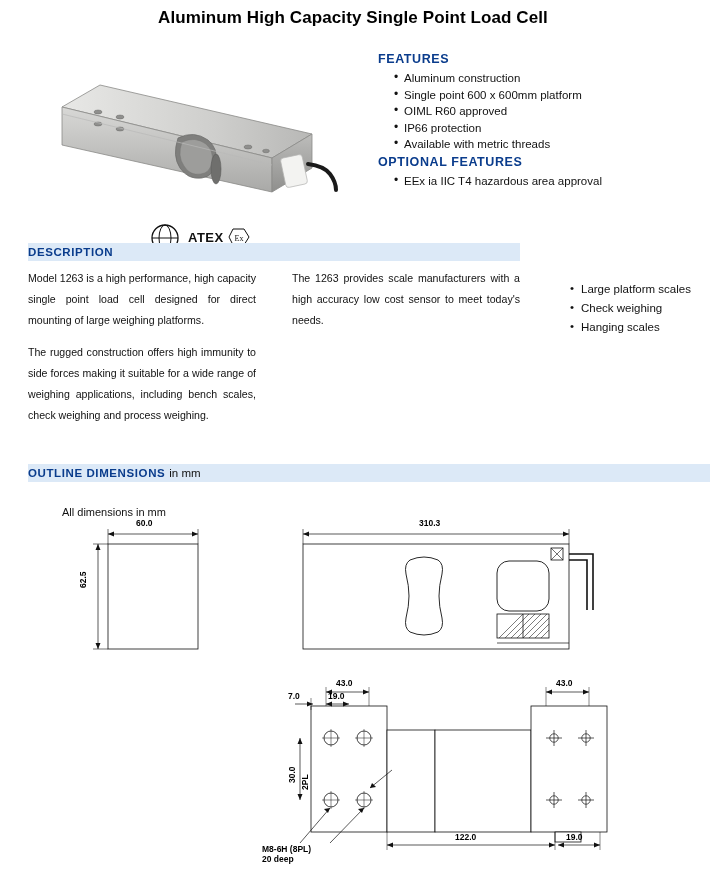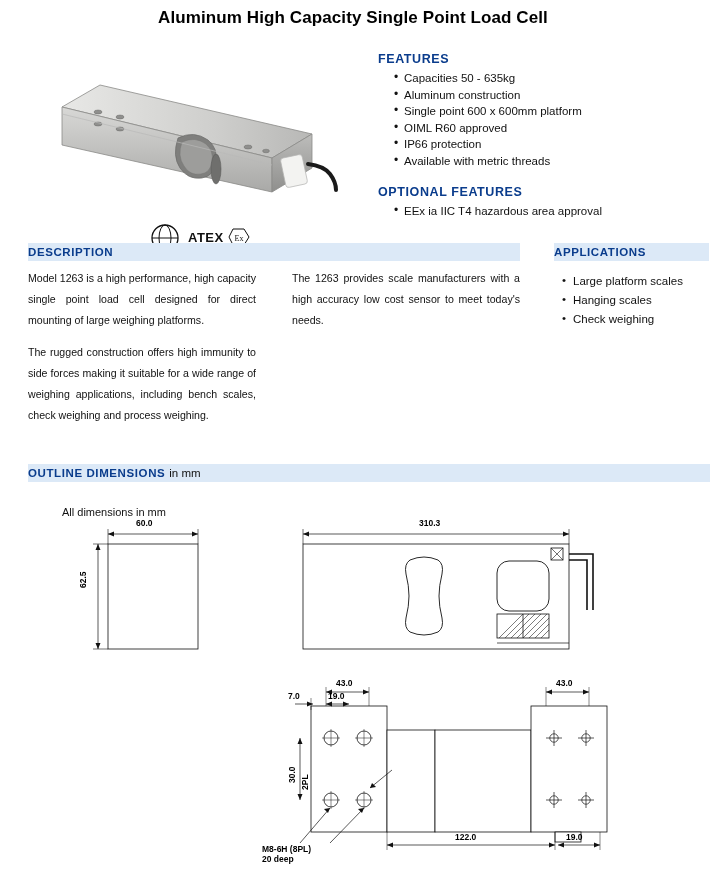--- a/index.html
+++ b/index.html
@@ -58,21 +58,21 @@
     padding-left: 10px;
     color: #111;
   }
   ul.feat li:before {
     content: "\2022";
     position: absolute;
     left: 0; top: -1px;
     font-size: 12px;
     color: #111;
   }
-  .opt-head { margin-top: 16px; }
+  .opt-head { margin-top: 2px; }
 
   
   .bar {
     background: #dce9f7;
     height: 18px;
     position: absolute;
     display: flex;
     align-items: center;
   }
   .bar .bar-title {
@@ -104,21 +104,21 @@
     text-align: justify;
     color: #111;
   }
   .col.right { margin-left: 36px; }
   .col p { margin: 0 0 11px 0; }
 
   .apps {
     position: absolute;
     left: 556px; top: 268px; width: 160px;
   }
-  .apps ul { margin:4px; padding:0; list-style:none; }
+  .apps ul { margin:12px; padding:0; list-style:none; }
   .apps li {
     font-size: 11.5px;
     line-height: 19px;
     position: relative;
     padding-left: 13px;
   }
   .apps li:before {
     content: "\2022";
     position: absolute; left: 2px; top: -1px;
   }
@@ -226,57 +226,53 @@
       <div class="atex">ATEX</div>
       <svg style="position:absolute; left:188px; top:176px;" width="22" height="18" viewBox="0 0 22 18">
         <polygon points="5,1 16,1 21,9 16,17 5,17 1,9" fill="none" stroke="#111" stroke-width="1"></polygon>
         <text x="11" y="12.5" font-size="8" text-anchor="middle" font-family="Liberation Serif, serif" fill="#111">Ex</text>
       </svg>
     </div>
 
     <div class="features">
       <div class="sec-head">FEATURES</div>
       <ul class="feat">
-        <li>Capacities 50 - 635kg</li>
         <li>Aluminum construction</li>
         <li>Single point 600 x 600mm platform</li>
         <li>OIML R60 approved</li>
         <li>IP66 protection</li>
         <li>Available with metric threads</li>
       </ul>
       <div class="sec-head opt-head">OPTIONAL FEATURES</div>
       <ul class="feat">
         <li>EEx ia IIC T4 hazardous area approval</li>
       </ul>
     </div>
   </div>
 
   <div class="bar" id="desc-bar">
     <span class="bar-title">DESCRIPTION</span>
   </div>
 
-  <div class="bar" id="apps-bar">
-    <span class="bar-title">APPLICATIONS</span>
-  </div>
 
   <div class="desc-cols">
     <div class="col">
       <p>Model 1263 is a high performance, high capacity single point load cell designed for direct mounting of large weighing platforms.</p>
       <p>The rugged construction offers high immunity to side forces making it suitable for a wide range of weighing applications, including bench scales, check weighing and process weighing.</p>
     </div>
     <div class="col right">
       <p>The 1263 provides scale manufacturers with a high accuracy low cost sensor to meet today's needs.</p>
     </div>
   </div>
 
   <div class="apps">
     <ul>
       <li>Large platform scales</li>
+      <li>Check weighing</li>
       <li>Hanging scales</li>
-      <li>Check weighing</li>
     </ul>
   </div>
 
   <div class="bar" id="outline-bar">
     <span class="bar-title">OUTLINE DIMENSIONS</span>
     <span class="bar-sub">in mm</span>
   </div>
 
   <div class="alldims">All dimensions in mm</div>
 

